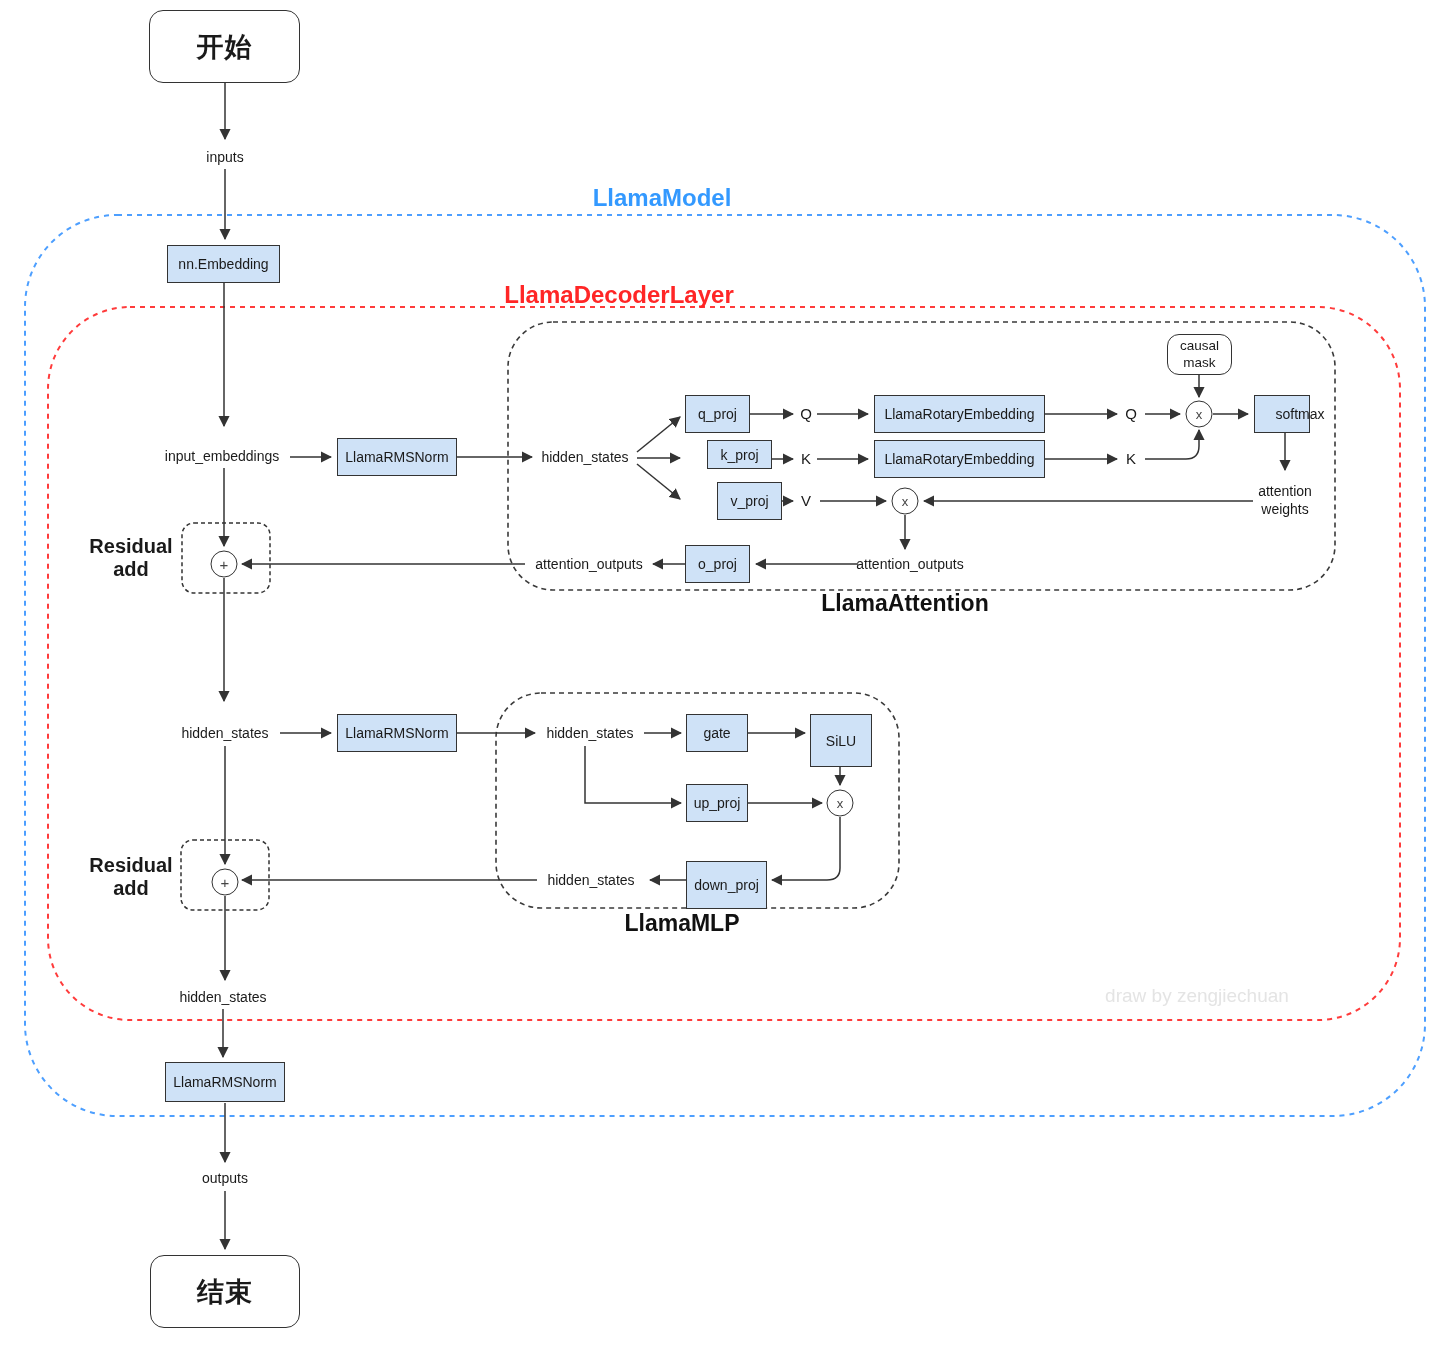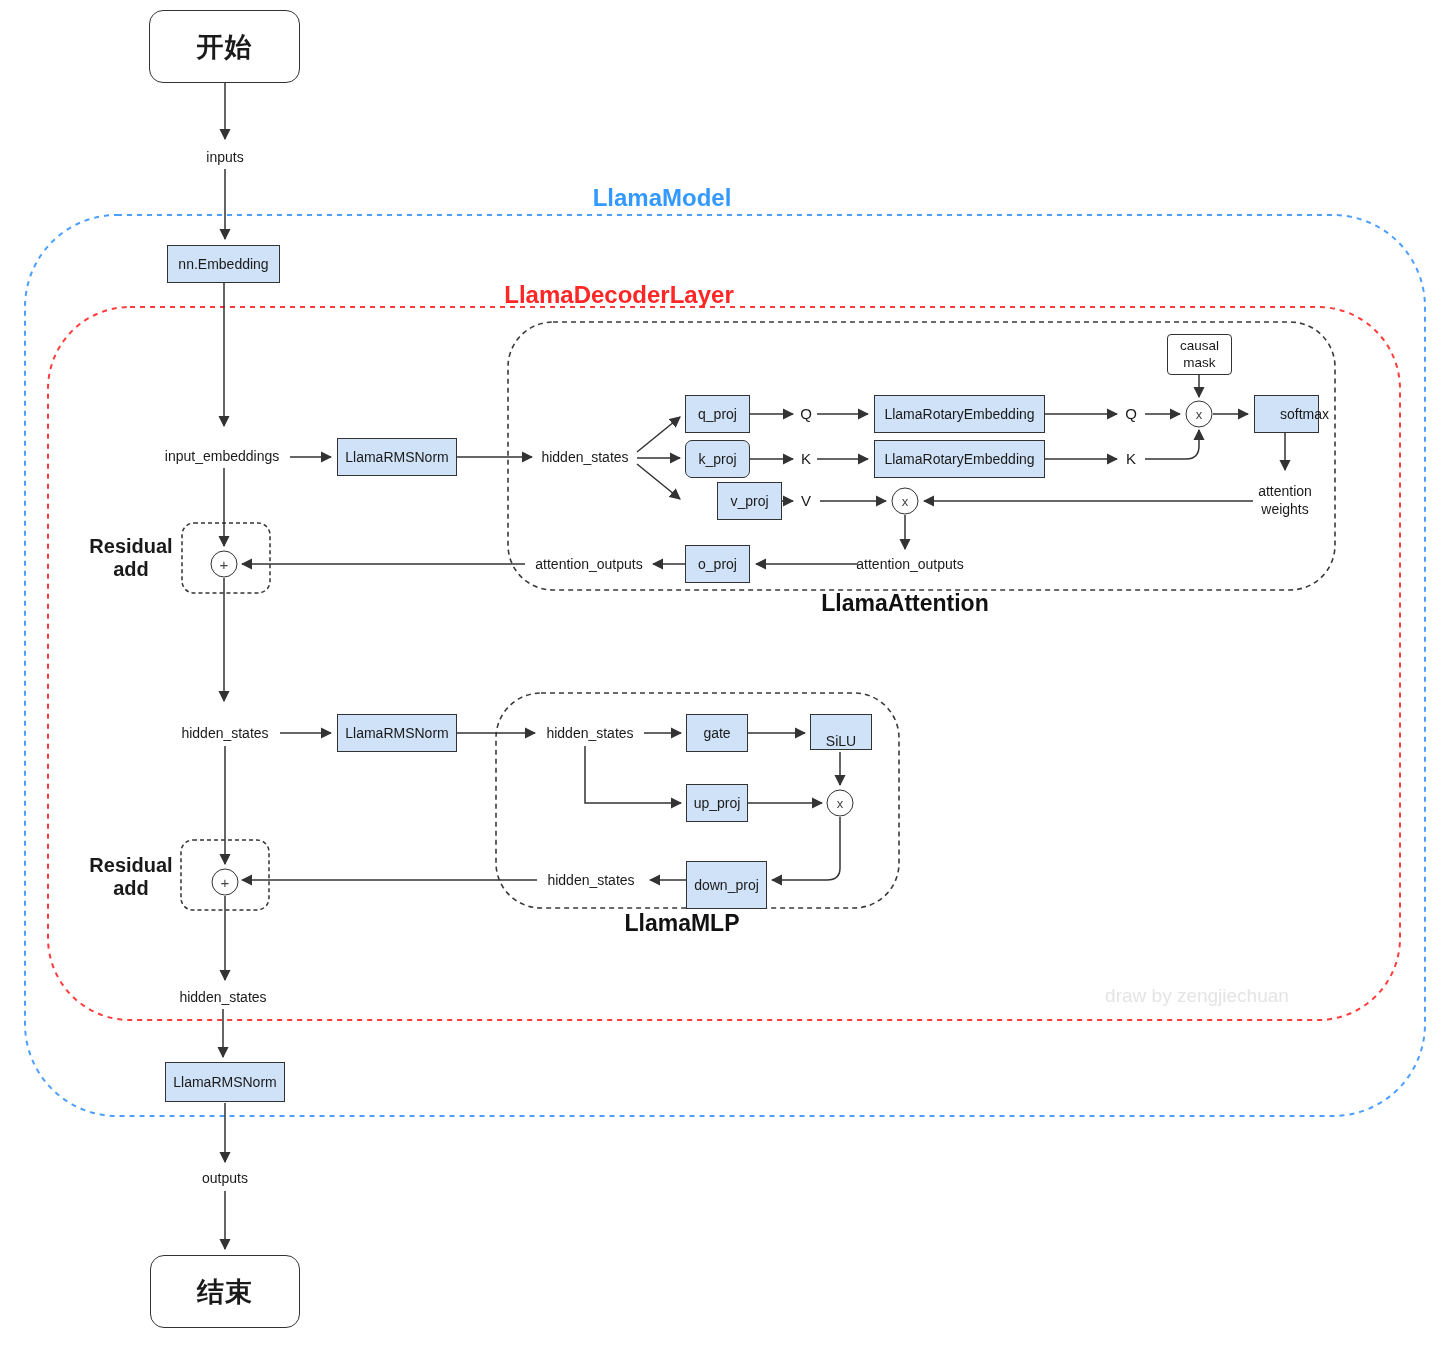--- a/index.html
+++ b/index.html
@@ -7,21 +7,21 @@
     position:relative;width:1449px;height:1349px;background:#ffffff;
     font-family:"Liberation Sans","DejaVu Sans",sans-serif;color:#1a1a1a;overflow:hidden;
   }
   svg.layer{position:absolute;left:0;top:0;z-index:1;}
   .node{
     position:absolute;z-index:2;background:var(--node-fill,#cfe2f7);
     border:1.5px solid var(--node-border,#333);box-sizing:border-box;
     display:flex;align-items:center;justify-content:center;
     font-size:14px;white-space:nowrap;
   }
-  .node.white{background:#ffffff;border-radius:4px;flex-direction:column;font-size:13.5px;line-height:1.25;}
+  .node.white{background:#ffffff;border-radius:12px;flex-direction:column;font-size:13.5px;line-height:1.25;}
   .terminal{
     position:absolute;z-index:2;background:#ffffff;border:1.7px solid #333;border-radius:14px;
     box-sizing:border-box;display:flex;align-items:center;justify-content:center;
     font-size:27px;font-weight:bold;letter-spacing:1px;
   }
   .lbl{
     position:absolute;z-index:2;transform:translate(-50%,-50%);
     font-size:14px;white-space:nowrap;text-align:center;line-height:1.2;
   }
   .lbl.big{font-size:15px;}
@@ -141,49 +141,49 @@
   <div class="node" style="left:337px;top:714px;width:120px;height:38px;">
       <span>LlamaRMSNorm</span>
     </div>
   <div class="node" style="left:165px;top:1062px;width:120px;height:40px;">
       <span>LlamaRMSNorm</span>
     </div>
 
   <div class="node" style="left:685px;top:395px;width:65px;height:38px;">
       <span>q_proj</span>
     </div>
-  <div class="node" style="left:685px;top:440px;width:65px;height:38px;border-radius:7px;">
+  <div class="node" style="left:707px;top:440px;width:65px;height:29px;">
       <span>k_proj</span>
     </div>
   <div class="node" style="left:685px;top:482px;width:65px;height:38px;margin-left:32px;">
       <span>v_proj</span>
     </div>
   <div class="node" style="left:685px;top:545px;width:65px;height:38px;">
       <span>o_proj</span>
     </div>
 
   <div class="node" style="left:874px;top:395px;width:171px;height:38px;">
       <span>LlamaRotaryEmbedding</span>
     </div>
   <div class="node" style="left:874px;top:440px;width:171px;height:38px;">
       <span>LlamaRotaryEmbedding</span>
     </div>
-  <div class="node" style="left:1254px;top:395px;width:65px;height:38px;padding-left:36px;">
+  <div class="node" style="left:1254px;top:395px;width:56px;height:38px;padding-left:36px;">
       <span>softmax</span>
     </div>
 
   <div class="node white" style="left:1167px;top:334px;width:65px;height:41px;border:1.6px solid #333;">
     <span>causal</span>
     <span>mask</span>
   </div>
 
   <div class="node" style="left:686px;top:714px;width:62px;height:38px;">
       <span>gate</span>
     </div>
-  <div class="node" style="left:810px;top:714px;width:62px;height:36px;align-items:flex-end;">
+  <div class="node" style="left:810px;top:714px;width:62px;height:53px;">
       <span>SiLU</span>
     </div>
   <div class="node" style="left:686px;top:784px;width:62px;height:38px;">
       <span>up_proj</span>
     </div>
   <div class="node" style="left:686px;top:861px;width:81px;height:48px;">
       <span>down_proj</span>
     </div>
 
   <div class="op" style="left:224px;top:564px;font-size:15px;">

